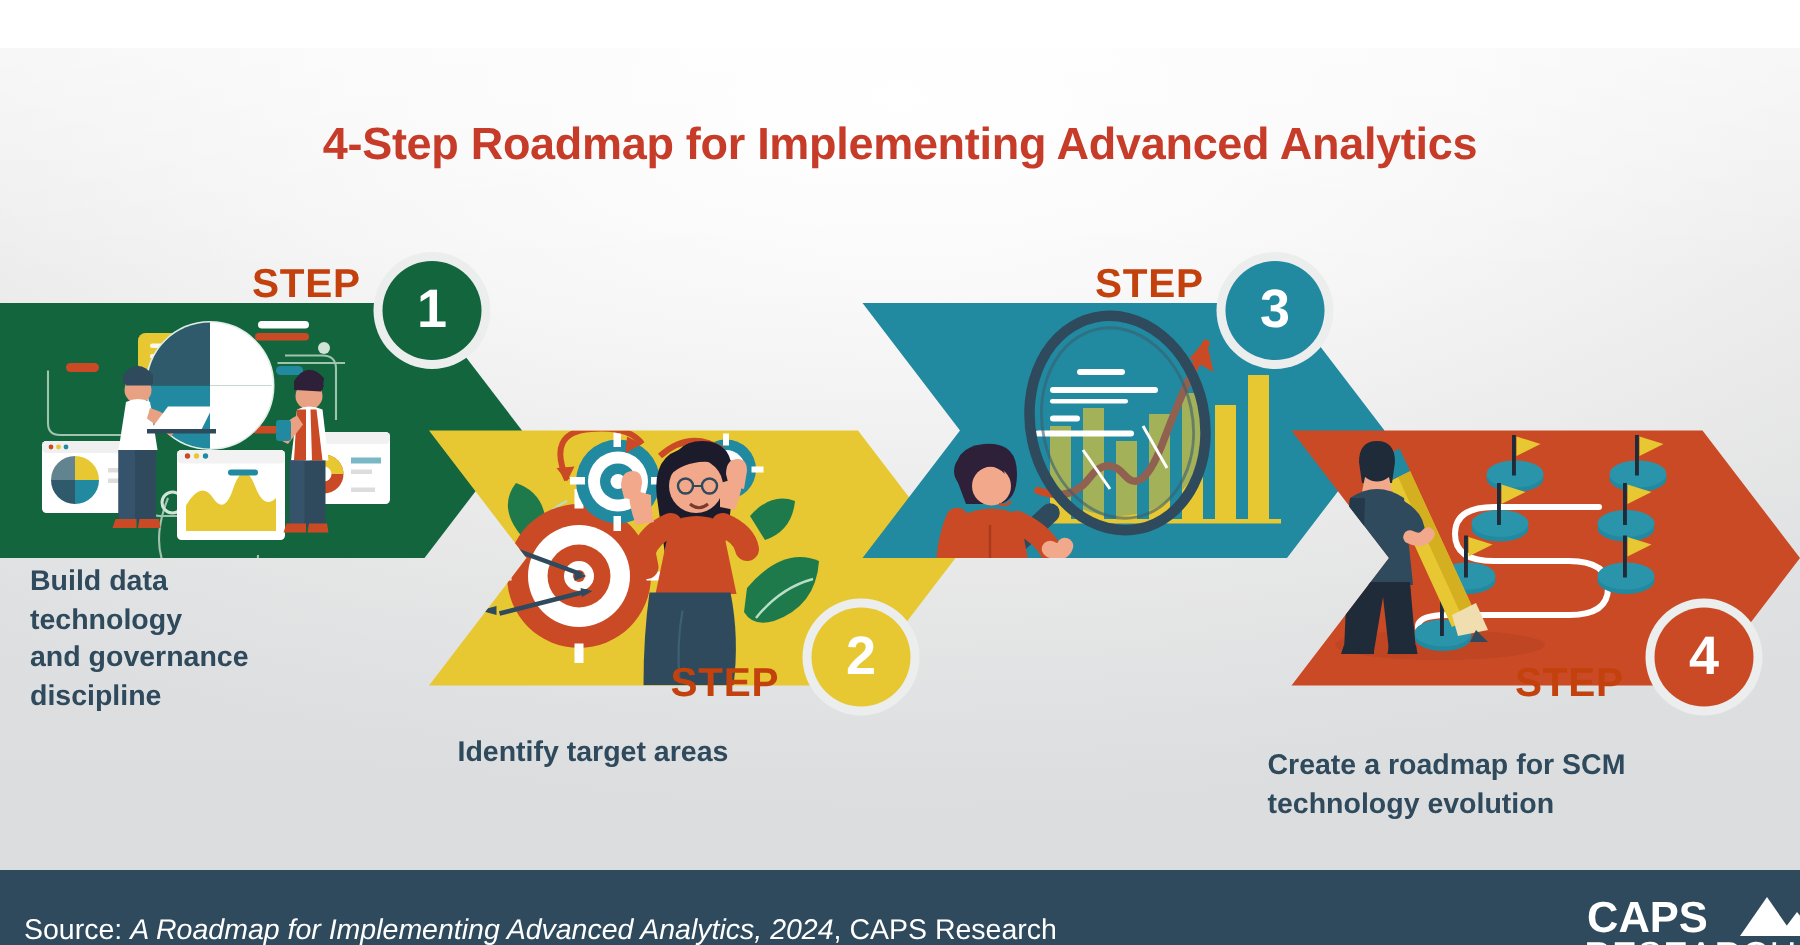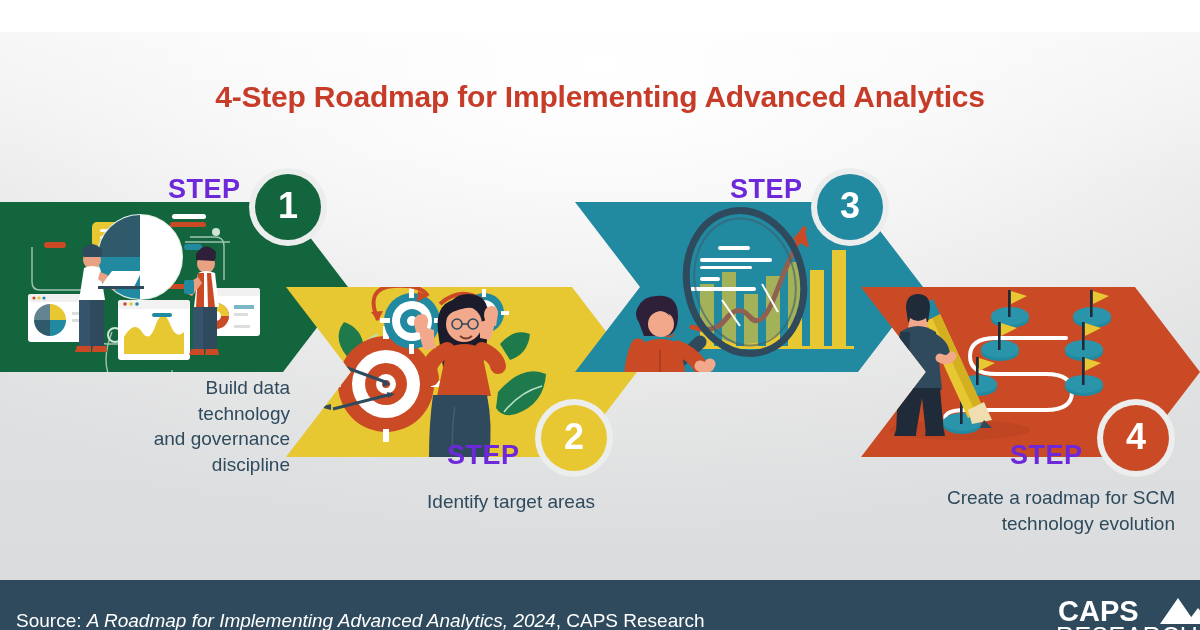--- a/index.html
+++ b/index.html
@@ -32,28 +32,28 @@
 
   
   .badge{
     position:absolute;width:66px;height:66px;border-radius:50%;
     display:flex;align-items:center;justify-content:center;
     color:#fff;font-size:36px;font-weight:bold;line-height:1;
     box-shadow:0 0 0 6px #eceded;
     padding-bottom:2px;box-sizing:border-box;
   }
   .steplabel{
-    position:absolute;font-size:27px;font-weight:bold;color:#6d28d9;
+    position:absolute;font-size:27px;font-weight:bold;color:#c2410c;
     letter-spacing:.5px;
   }
 
   
   .caption{
-    position:absolute;text-align:right;color:#2e4a5c;
-    font-size:19px;font-weight:normal;line-height:1.35;
+    position:absolute;text-align:left;color:#2e4a5c;
+    font-size:19px;font-weight:bold;line-height:1.35;
   }
 
   
   .footer{
     position:absolute;left:0;top:548px;width:1200px;height:82px;
     background:#2e4a5c;
     padding-left:16px;
   }
   .src{
     position:absolute;left:16px;top:30px;
@@ -407,21 +407,21 @@
   <div class="badge" style="left:541px;top:373px;background:#e8c832;">2</div>
   <div class="caption" style="left:305px;top:457px;width:290px;">
     <div>Identify target areas</div>
   </div>
 
   <div class="steplabel" style="left:730px;top:142px;">STEP</div>
   <div class="badge" style="left:817px;top:142px;background:#2189a0;">3</div>
 
   <div class="steplabel" style="left:1010px;top:408px;">STEP</div>
   <div class="badge" style="left:1103px;top:373px;background:#cb4a26;">4</div>
-  <div class="caption" style="left:845px;top:453px;width:330px;">
+  <div class="caption" style="left:845px;top:466px;width:330px;">
     <div>Create a roadmap for SCM</div>
     <div>technology evolution</div>
   </div>
 
   <div class="footer">
     <div class="src"><span>Source: </span><i>A Roadmap for Implementing Advanced Analytics, 2024</i><span>, CAPS Research</span></div>
 
     <svg class="logo" viewBox="0 0 160 60">
       <text id="lg1" x="2" y="29" font-family="Liberation Sans, sans-serif" font-size="29" font-weight="bold" fill="#ffffff">CAPS</text>
       <text id="lg2" x="0" y="53" font-family="Liberation Sans, sans-serif" font-size="25" fill="#ffffff" letter-spacing="0.4">RESEARCH</text>

